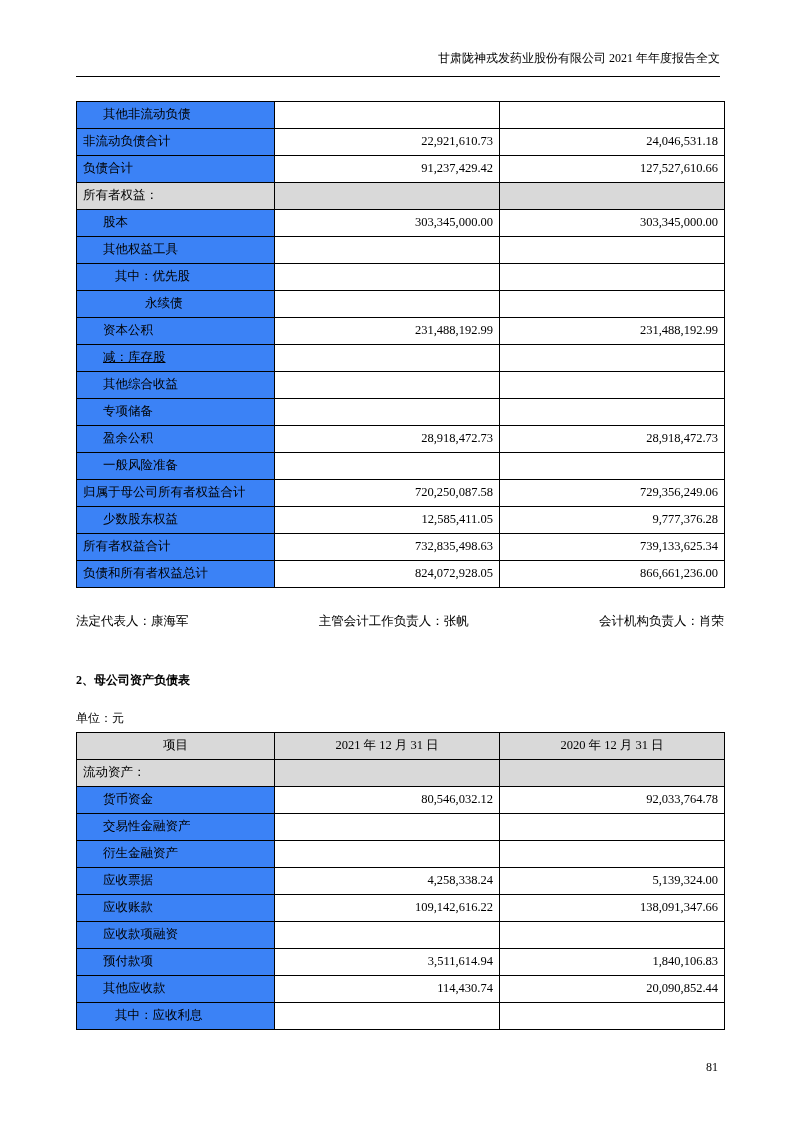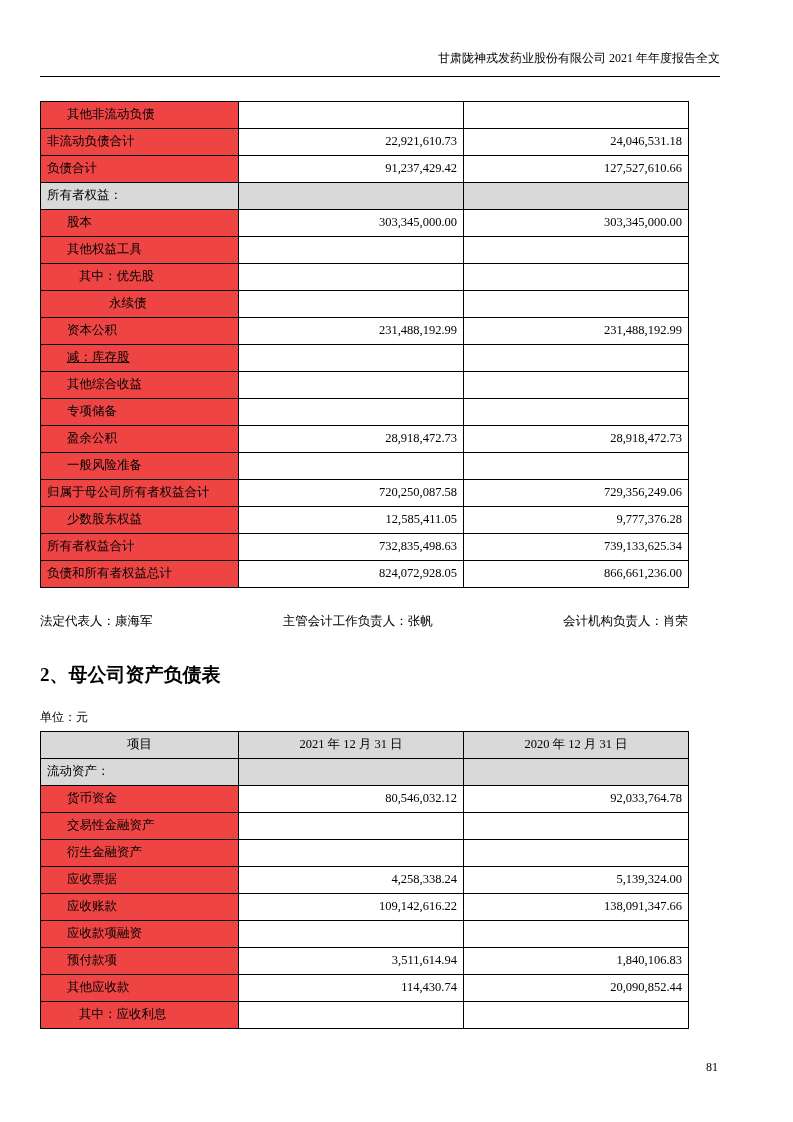--- a/index.html
+++ b/index.html
@@ -4,21 +4,21 @@
 <style>
   * { margin: 0; padding: 0; box-sizing: border-box; }
   html, body { background: #ffffff; }
   body {
     width: 793px; height: 1122px;
     position: relative;
     overflow: hidden;
     font-family: "Liberation Serif", "DejaVu Serif", serif;
     color: #000;
   }
-  .page { padding: 50px 73px 0 40px; }
+  .page { padding: 50px 73px 0 76px; }
 
   .doc-header {
     text-align: right;
     font-size: 12px;
     padding-bottom: 9px;
     border-bottom: 1px solid #000;
   }
 
   .fin-table {
     border-collapse: collapse;
@@ -29,21 +29,21 @@
   }
   .fin-table td, .fin-table th {
     border: 1px solid #000;
     height: 27px;
     padding: 1px 6px;
     overflow: hidden;
     vertical-align: middle;
     line-height: 1.25;
   }
   .fin-table .label-cell {
-    background: #ef4444;
+    background: #3b82f6;
     text-align: left;
   }
   .fin-table .value-cell {
     text-align: right;
     background: #ffffff;
   }
   .fin-table th {
     background: #d9d9d9;
     font-weight: normal;
     text-align: center;
@@ -52,22 +52,22 @@
 
   .signatures {
     width: 648px;
     margin-top: 25px;
     display: flex;
     justify-content: space-between;
     font-size: 12.5px;
   }
 
   .section-title {
-    margin-top: 32px;
-    font-size: 19px;
+    margin-top: 42px;
+    font-size: 12px;
     font-weight: bold;
   }
 
   .unit-label {
     width: 648px;
     margin-top: 21px;
     text-align: left;
     font-size: 12px;
   }
 

